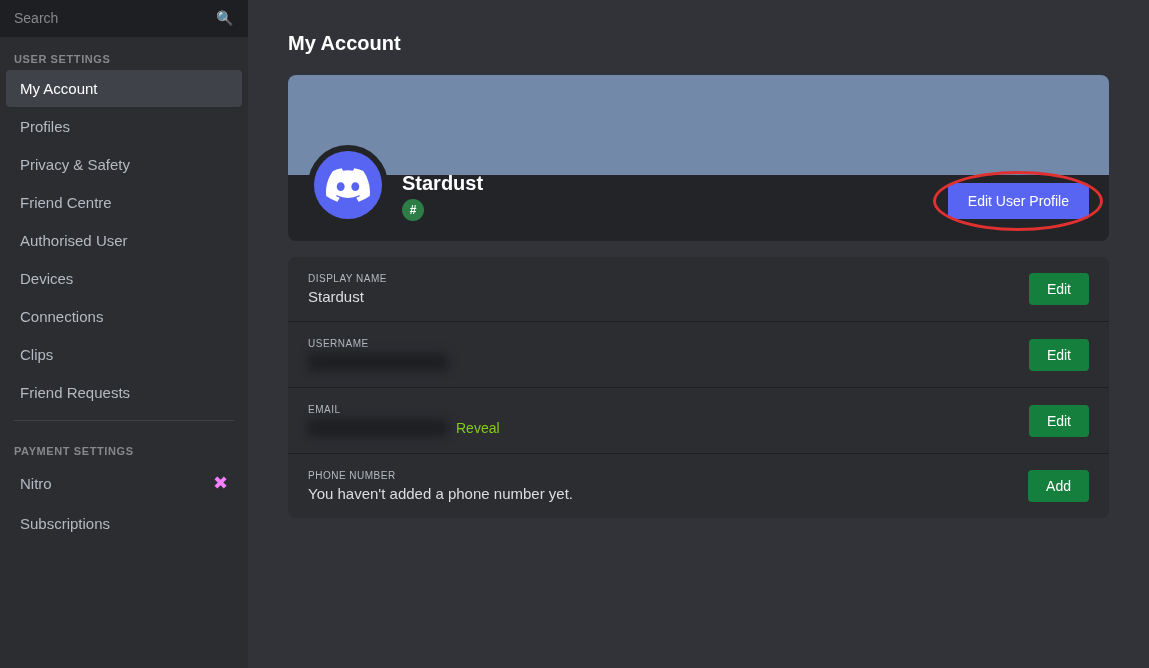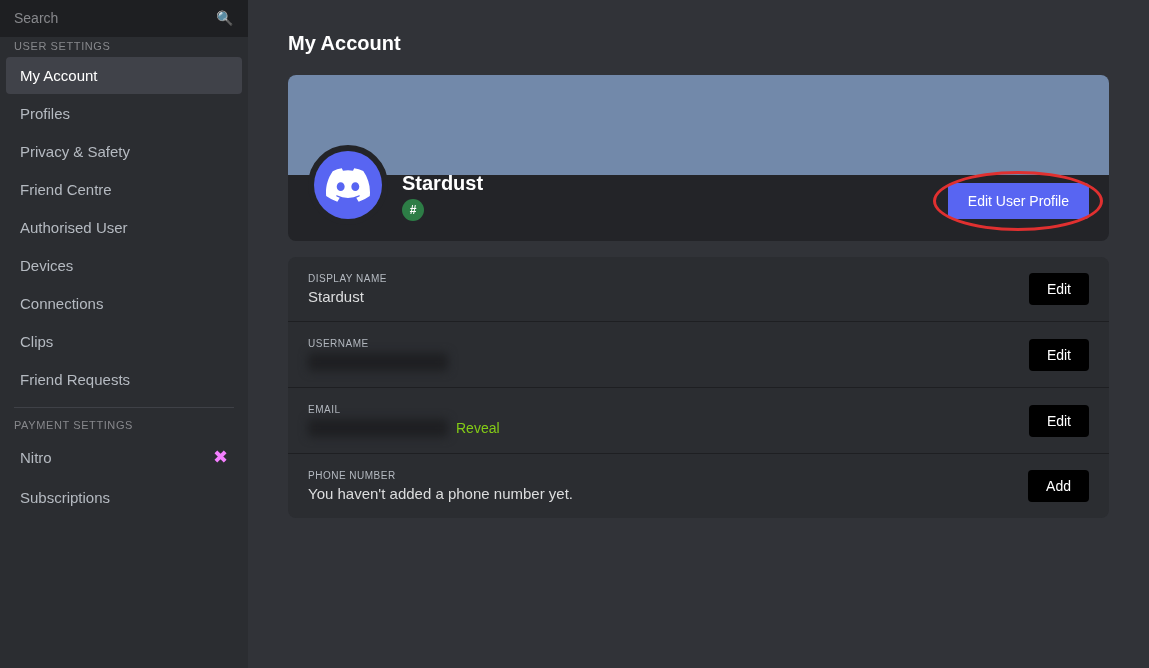--- a/index.html
+++ b/index.html
@@ -39,25 +39,25 @@
       font-size: 14px;
     }
 
     .search-icon-box {
       color: #87888c;
       font-size: 16px;
     }
 
     .sidebar-section-label {
       font-size: 11px;
-      font-weight: 400;
+      font-weight: 700;
       color: #87888c;
       text-transform: uppercase;
       letter-spacing: 0.6px;
-      padding: 3px 14px 4px 14px;
+      padding: 16px 14px 4px 14px;
     }
 
     .sidebar-item {
       padding: 10px 14px;
       font-size: 15px;
       color: #b5bac1;
       cursor: pointer;
       border-radius: 4px;
       margin: 1px 6px;
       display: flex;
@@ -256,21 +256,21 @@
 
     .reveal-link {
       color: #84cc16;
       font-size: 14px;
       cursor: pointer;
       margin-left: 8px;
       text-decoration: none;
     }
 
     .info-action-btn {
-      background: #000000;
+      background: #15803d;
       color: #ffffff;
       border: none;
       border-radius: 4px;
       padding: 8px 18px;
       font-size: 14px;
       font-weight: 500;
       cursor: pointer;
       flex-shrink: 0;
     }
   </style>

